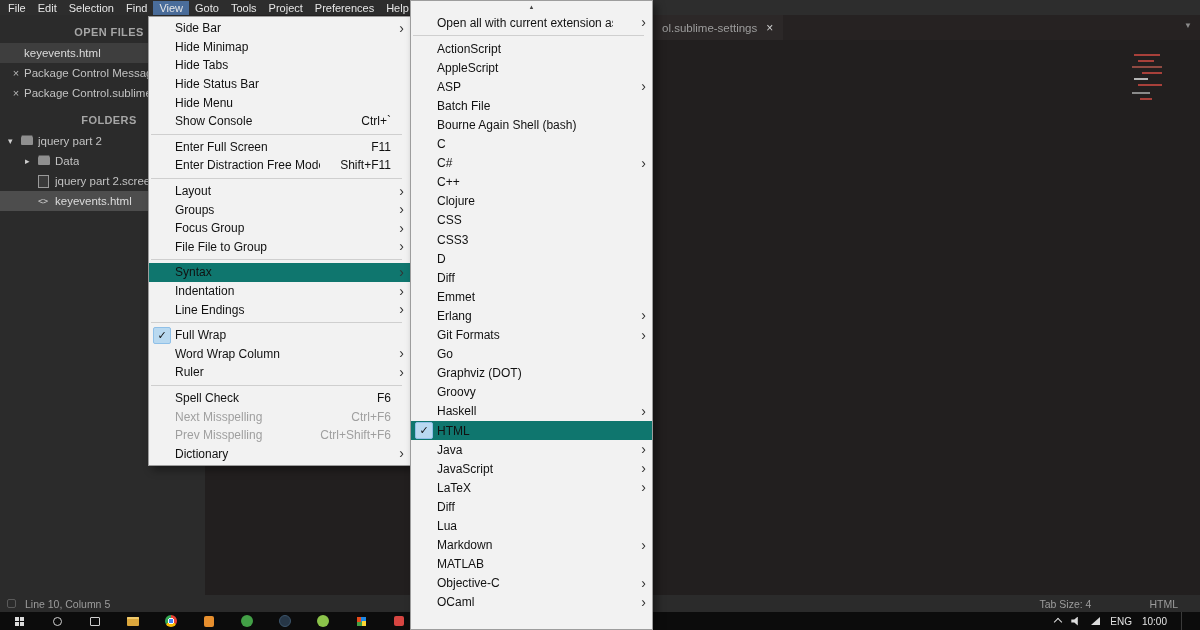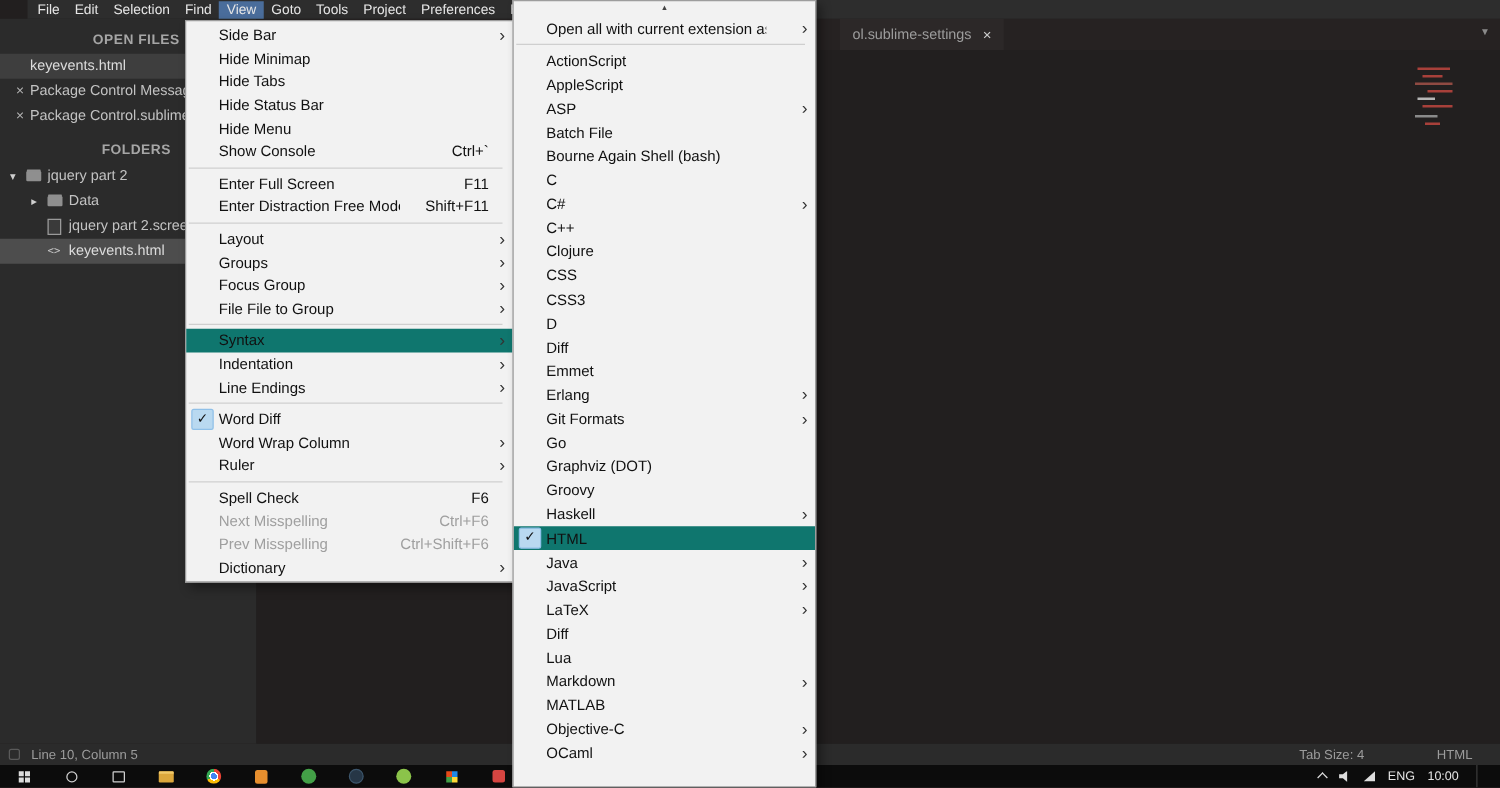--- a/index.html
+++ b/index.html
@@ -1,21 +1,21 @@
 <!DOCTYPE html>
 <html><head>
 <meta charset="utf-8">
 <style>
   * { margin:0; padding:0; box-sizing:border-box; cursor:default; }
   html,body { width:1200px; height:630px; overflow:hidden; }
   body { position:relative; font-family:"Liberation Sans",sans-serif; background:#221f1f; }
 
   
   #menubar { position:absolute; left:0; top:0; right:0; height:15px; background:#2d2d2d;
-             display:flex; align-items:center; z-index:40; padding-left:2px;margin-left:22px; }
+             display:flex; align-items:center; z-index:40; padding-left:2px; }
   .mb-item { color:#e6e6e6; font-size:11px; padding:1px 6px; white-space:nowrap; }
   .mb-item.active { background:#4a6d9b; }
 
   
   #sidebar { position:absolute; left:0; top:15px; width:205px; bottom:35px; background:#2b2b2b; z-index:10; overflow:hidden; }
   .side-header { font-size:11px; font-weight:bold; letter-spacing:.4px; color:#a6a6a6; padding:11px 0 5px 13px;text-align:center; }
   .side-row { height:20px; display:flex; align-items:center; font-size:11.5px; color:#c2c2c2;
               white-space:nowrap; overflow:hidden; padding-left:8px; }
   .side-row.selected { background:#3e3e3e; color:#dcdcdc; }
   .tree-row.selected { background:#4d4d4d; }
@@ -28,21 +28,21 @@
   .ficon { width:17px; position:relative; display:flex; align-items:center; }
   .ic-folder-open::before, .ic-folder::before { content:""; width:12px; height:8px; background:#8f8f8f; border-radius:1px;
       box-shadow:0 -2px 0 -0.5px #8f8f8f; display:block; }
   .ic-image::before { content:""; width:9px; height:11px; border:1px solid #9a9a9a; display:block; background:#3a3a3a; }
   .ic-code::before { content:"<>"; font-family:"DejaVu Sans Mono",monospace; font-size:8.5px; color:#c9c9c9; }
   .srow-label { overflow:hidden; text-overflow:clip; }
 
   
   #editor { position:absolute; left:205px; top:15px; right:0; bottom:35px; background:#221f1f; overflow:hidden; }
   #tabbar { position:absolute; left:0; top:0; right:0; height:25px; background:#262222; }
-  .tab { position:absolute; left:467px; top:0; height:25px; display:flex; align-items:center; gap:9px;
+  .tab { position:absolute; left:447px; top:0; height:25px; display:flex; align-items:center; gap:9px;
          padding:0 10px; background:#2c2828; color:#9d9d9d; font-size:11.5px; }
   .tab-close::before { content:"\00d7"; color:#cfcfcf; font-size:12px; }
   .tab-overflow { position:absolute; right:8px; top:6px; color:#8a8a8a; font-size:8px; }
   .tab-overflow::before { content:"\25BC"; }
   .code-line { position:absolute; font-family:"DejaVu Sans Mono",monospace; font-size:19px; white-space:pre; }
   #code-line-1 { left:451px; top:131px; }
   #code-line-2 { left:451px; top:183px; }
   .tok.str { color:#e6db74; } .tok.attr { color:#a6e22e; } .tok.op { color:#f92672; } .tok.plain { color:#f8f8f2; }
   #minimap { position:absolute; right:18px; top:25px; width:58px; height:75px; }
   #minimap i { position:absolute; height:2px; display:block; }
@@ -419,21 +419,21 @@
 
       <div class="menuitem separator">
         
         
         
         
       </div>
 
       <div class="menuitem checked">
         <span class="check"></span>
-        <span class="mlabel">Word Diff</span>
+        <span class="mlabel">Full Wrap</span>
         <span class="mshortcut"></span>
         <span class="marrow"></span>
       </div>
 
       <div class="menuitem submenu">
         <span class="check"></span>
         <span class="mlabel">Word Wrap Column</span>
         <span class="mshortcut"></span>
         <span class="marrow"></span>
       </div>

